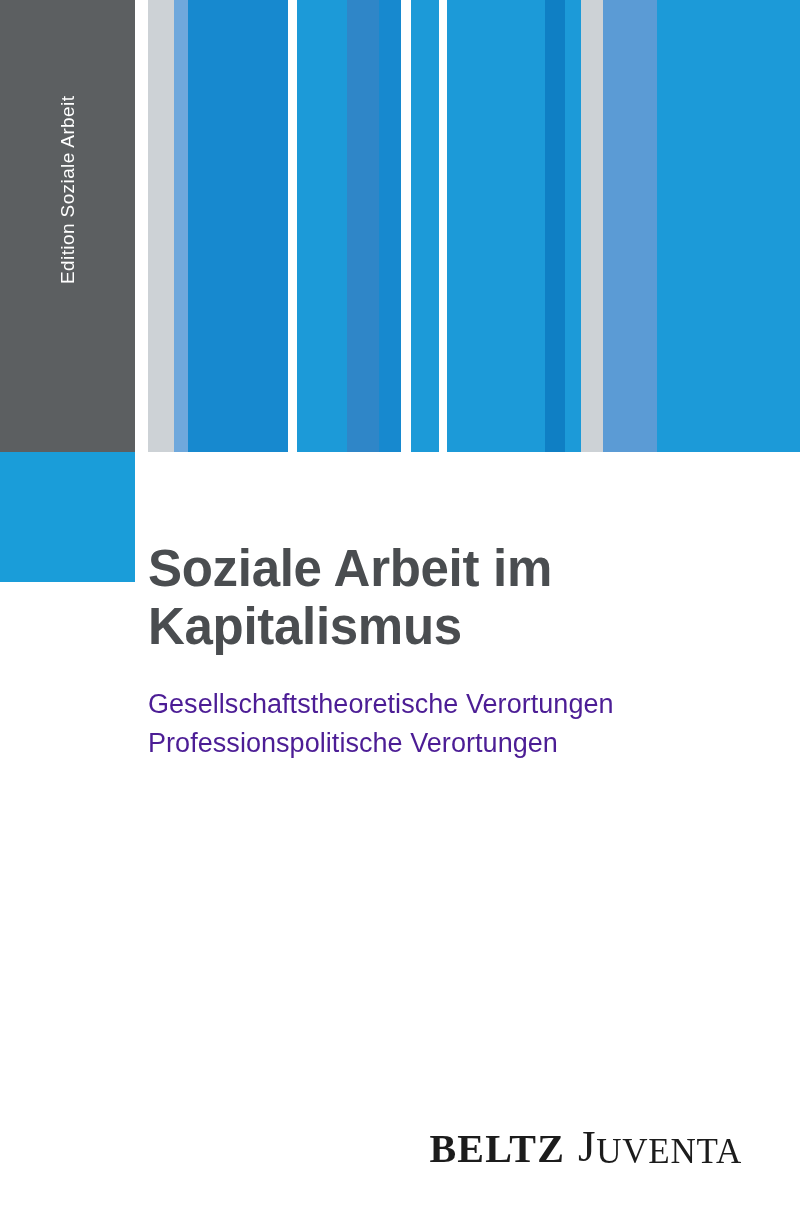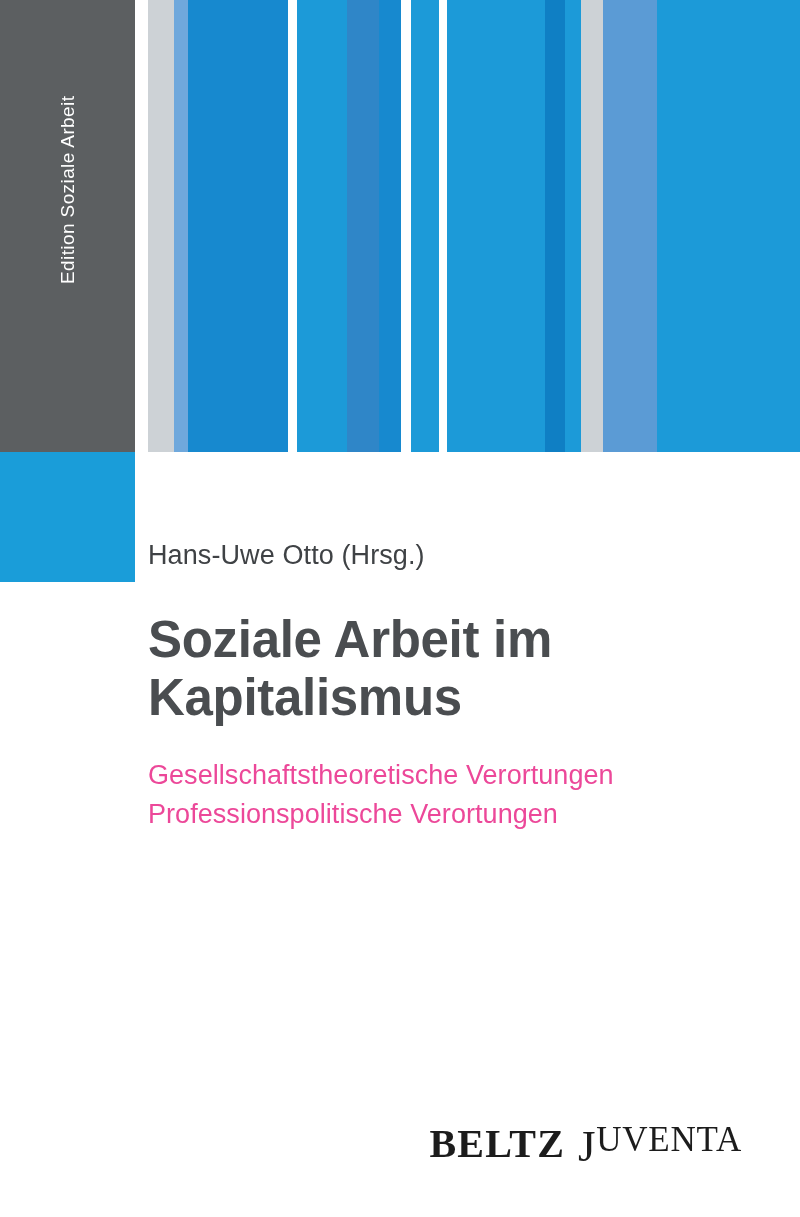--- a/index.html
+++ b/index.html
@@ -91,32 +91,32 @@
   .title {
     font-size: 51px;
     font-weight: bold;
     color: #4a4d50;
     line-height: 1.13;
     margin-bottom: 30px;
     letter-spacing: -0.3px;
   }
   .subtitle-line {
     font-size: 27px;
-    color: #ec4899;
+    color: #4c1d95;
     line-height: 1.45;
     letter-spacing: 0.05px;
   }
 
   
   .publisher {
     position: absolute;
     right: 58px;
     bottom: 45px;
     display: flex;
-    align-items: flex-start;
+    align-items: flex-end;
     color: #1c1c1c;
     margin-left: 12px;
   }
   .pub-beltz {
     font-family: "Liberation Serif", serif;
     font-weight: bold;
     font-size: 40px;
     letter-spacing: 1.2px;
   }
   .pub-gap { width: 13px; }
@@ -156,21 +156,20 @@
       <div class="stripe" style="left: 657px; width: 143px; background: rgb(28, 154, 216);"></div>
     </div>
 
   <div class="series-block">
     <div class="series-label">Edition Soziale Arbeit</div>
   </div>
 
   <div class="accent-block"></div>
 
   <div class="text-area">
-    <div class="editor">Hans-Uwe Otto (Hrsg.)</div>
     <div class="title">
       <div>Soziale Arbeit im</div>
       <div>Kapitalismus</div>
     </div>
     <div class="subtitle">
       <div class="subtitle-line">Gesellschaftstheoretische Verortungen</div>
       <div class="subtitle-line">Professionspolitische Verortungen</div>
     </div>
   </div>
 

